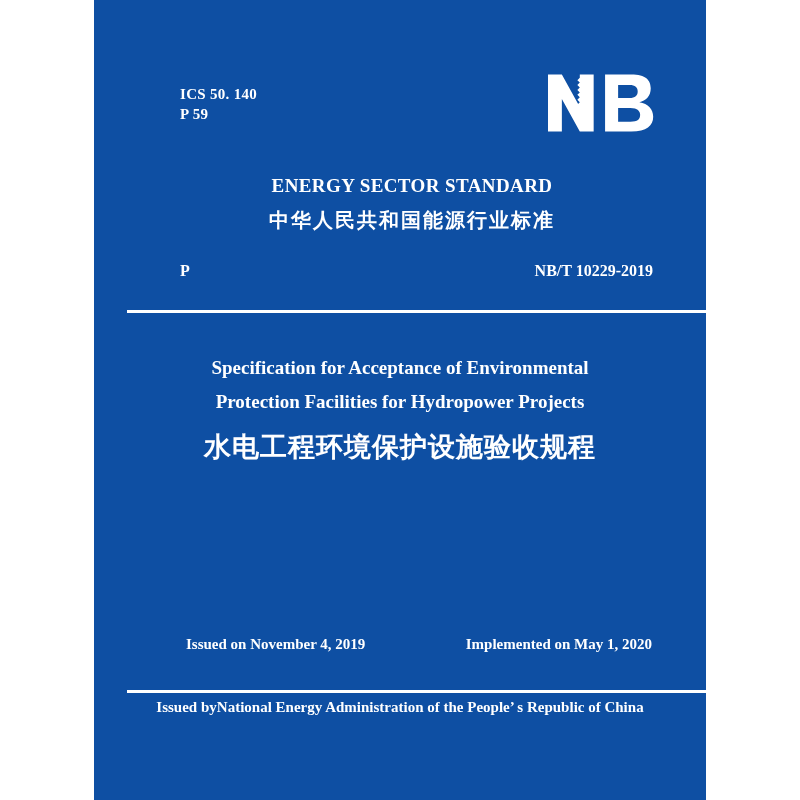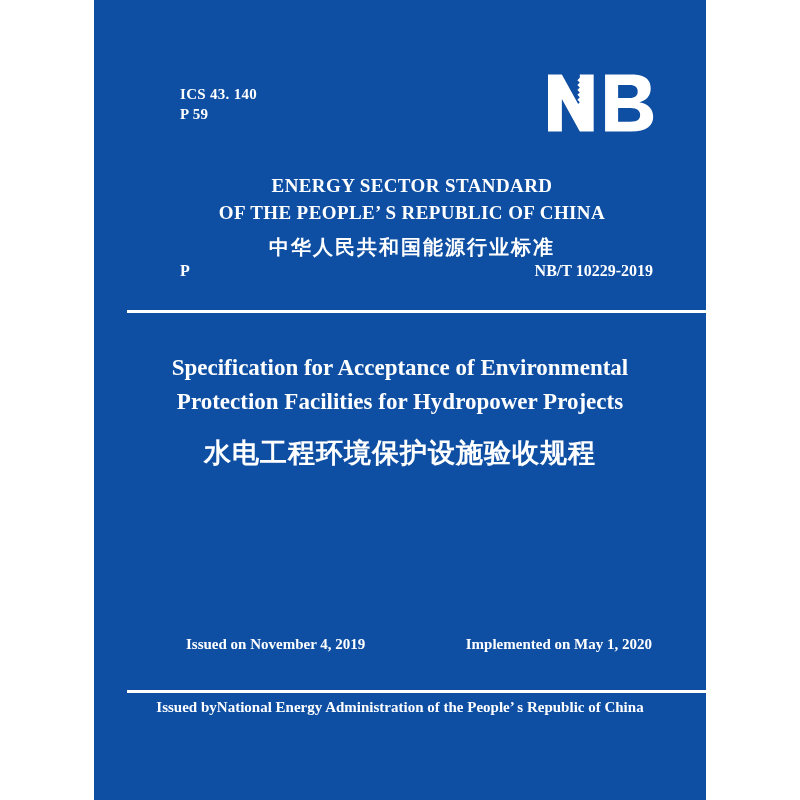--- a/index.html
+++ b/index.html
@@ -67,24 +67,24 @@
     background: var(--cover-text);
   }
   .rule-top { top: 310px; }
   .rule-bottom { top: 690px; }
   .title-block {
     position: absolute;
     top: 351px; left: 0; right: 0;
     text-align: center;
     font-weight: bold;
   }
-  .title-en { font-size: 23px; line-height: 34px; }
+  .title-en { font-size: 19px; line-height: 34px; }
   .title-zh {
     font-size: 27px;
-    margin-top: 16px;
+    margin-top: 10px;
     letter-spacing: 1px;
     font-family: "Liberation Serif", "DejaVu Serif", serif;
   }
   .date-row {
     position: absolute;
     top: 636px; left: 92px; right: 54px;
     display: flex;
     justify-content: space-between;
     font-size: 15px;
     font-weight: bold;
@@ -99,35 +99,34 @@
     white-space: nowrap;
   }
 </style>
 </head>
 <body>
 
 <div class="page">
   <div class="cover">
 
     <div class="ics-block">
-      <div>ICS 43. 140</div>
+      <div>ICS 50. 140</div>
       <div>P 59</div>
     </div>
 
     <div class="logo">
       <svg viewBox="0 0 130 70" xmlns="http://www.w3.org/2000/svg">
         <title>NB</title>
         <path fill="#FFFFFF" d="M0,70 V0 H17 L39,40 L36,37 L39,34 L36,31 L39,28 L36,25 L39,22 L36,19 L39,16 L36,13 L39,10 L36,7 L39,4 V0 H56 V70 H39 L17,30 V70 Z"></path>
         <path fill="#FFFFFF" fill-rule="evenodd" d="M70,0 H102 C120,0 126,7 126,17 C126,27 120,32 112,34 C123,36 129,42 129,52 C129,63 121,70 102,70 H70 Z M86,13 H100 C107,13 110,16 110,21 C110,26 107,29 100,29 H86 Z M86,41 H101 C110,41 113,45 113,49.5 C113,55 110,58 101,58 H86 Z"></path>
       </svg>
     </div>
 
     <div class="std-head">
       <div class="std-en">ENERGY SECTOR STANDARD</div>
-      <div class="std-en">OF THE PEOPLE’ S REPUBLIC OF CHINA</div>
       <div class="std-zh">中华人民共和国能源行业标准</div>
     </div>
 
     <div class="code-row">
       <span>P</span>
       <span>NB/T 10229-2019</span>
     </div>
 
     <div class="rule rule-top"></div>
 

